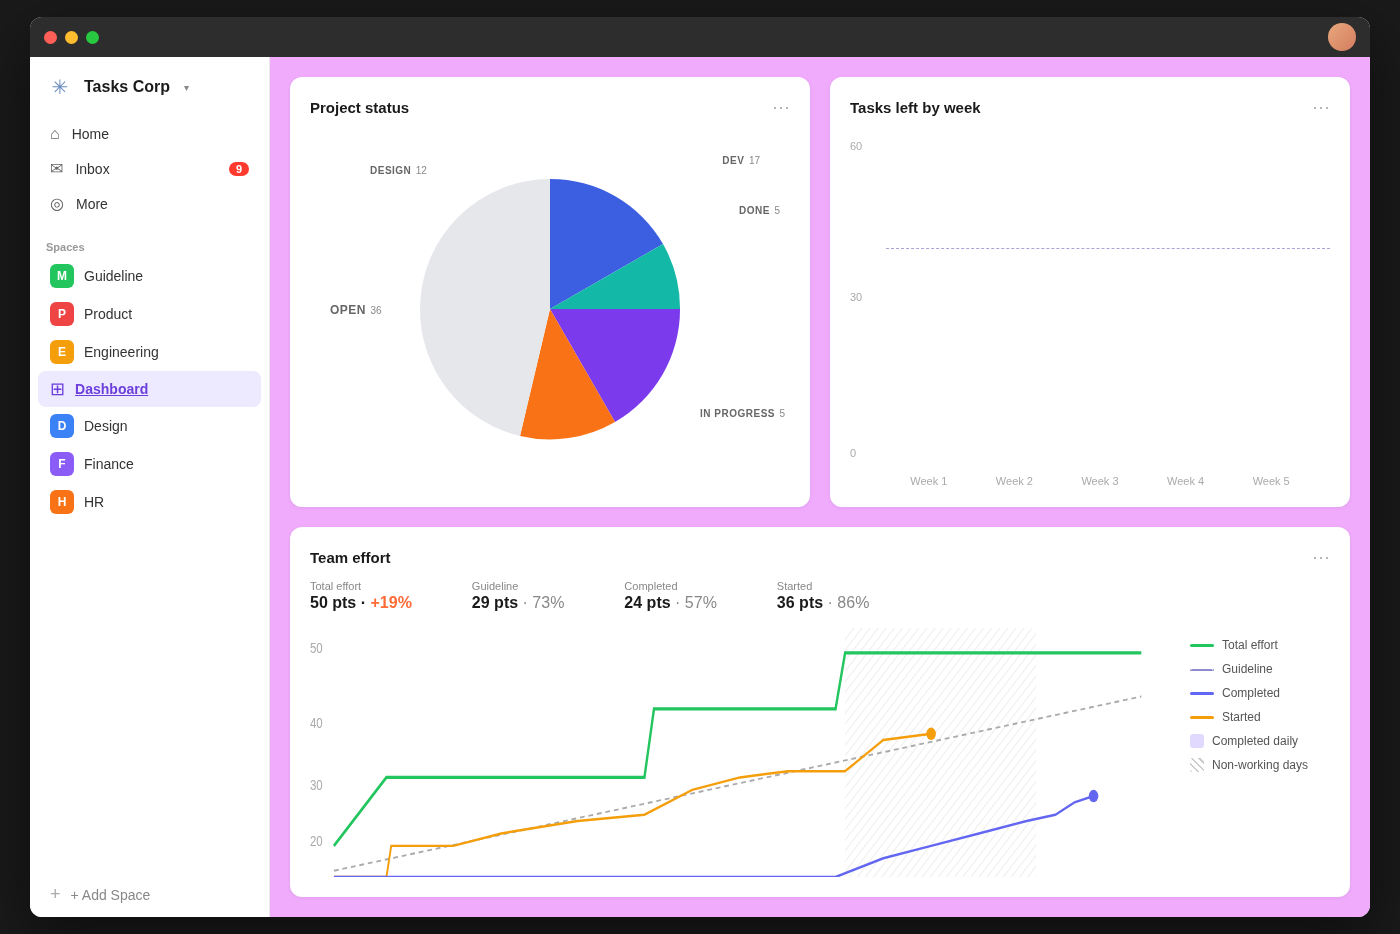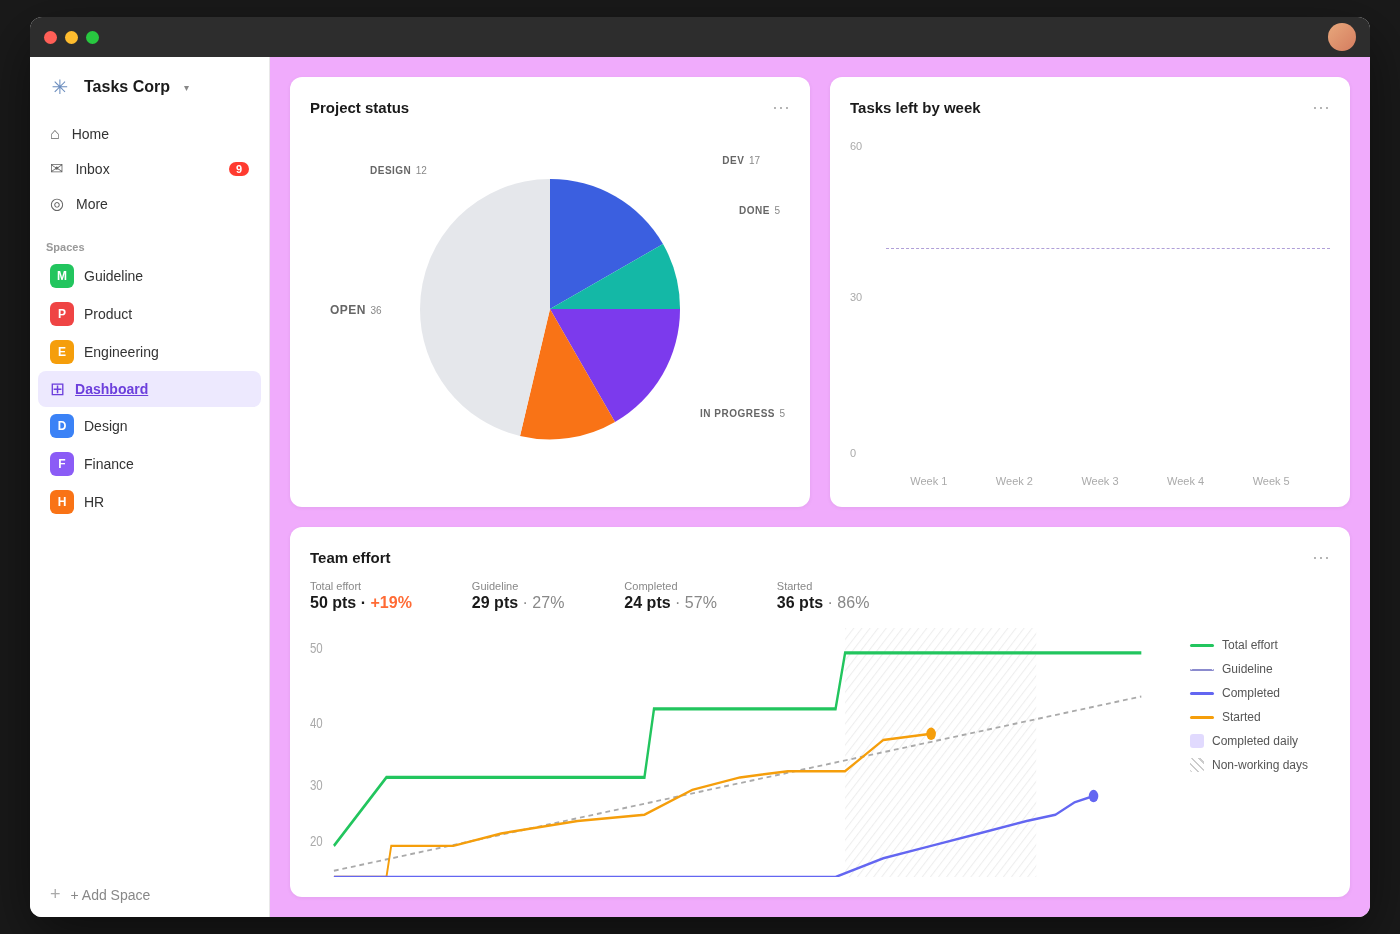--- a/index.html
+++ b/index.html
@@ -475,21 +475,21 @@
             <div class="stat-value">
               <span>50 pts</span>
               <span> · </span>
               <span class="up">+19%</span>
             </div>
           </div>
           <div class="stat-item">
             <div class="stat-label">Guideline</div>
             <div class="stat-value">
               <span>29 pts</span>
-              <span class="pct"> · 27%</span>
+              <span class="pct"> · 73%</span>
             </div>
           </div>
           <div class="stat-item">
             <div class="stat-label">Completed</div>
             <div class="stat-value">
               <span>24 pts</span>
               <span class="pct"> · 57%</span>
             </div>
           </div>
           <div class="stat-item">

